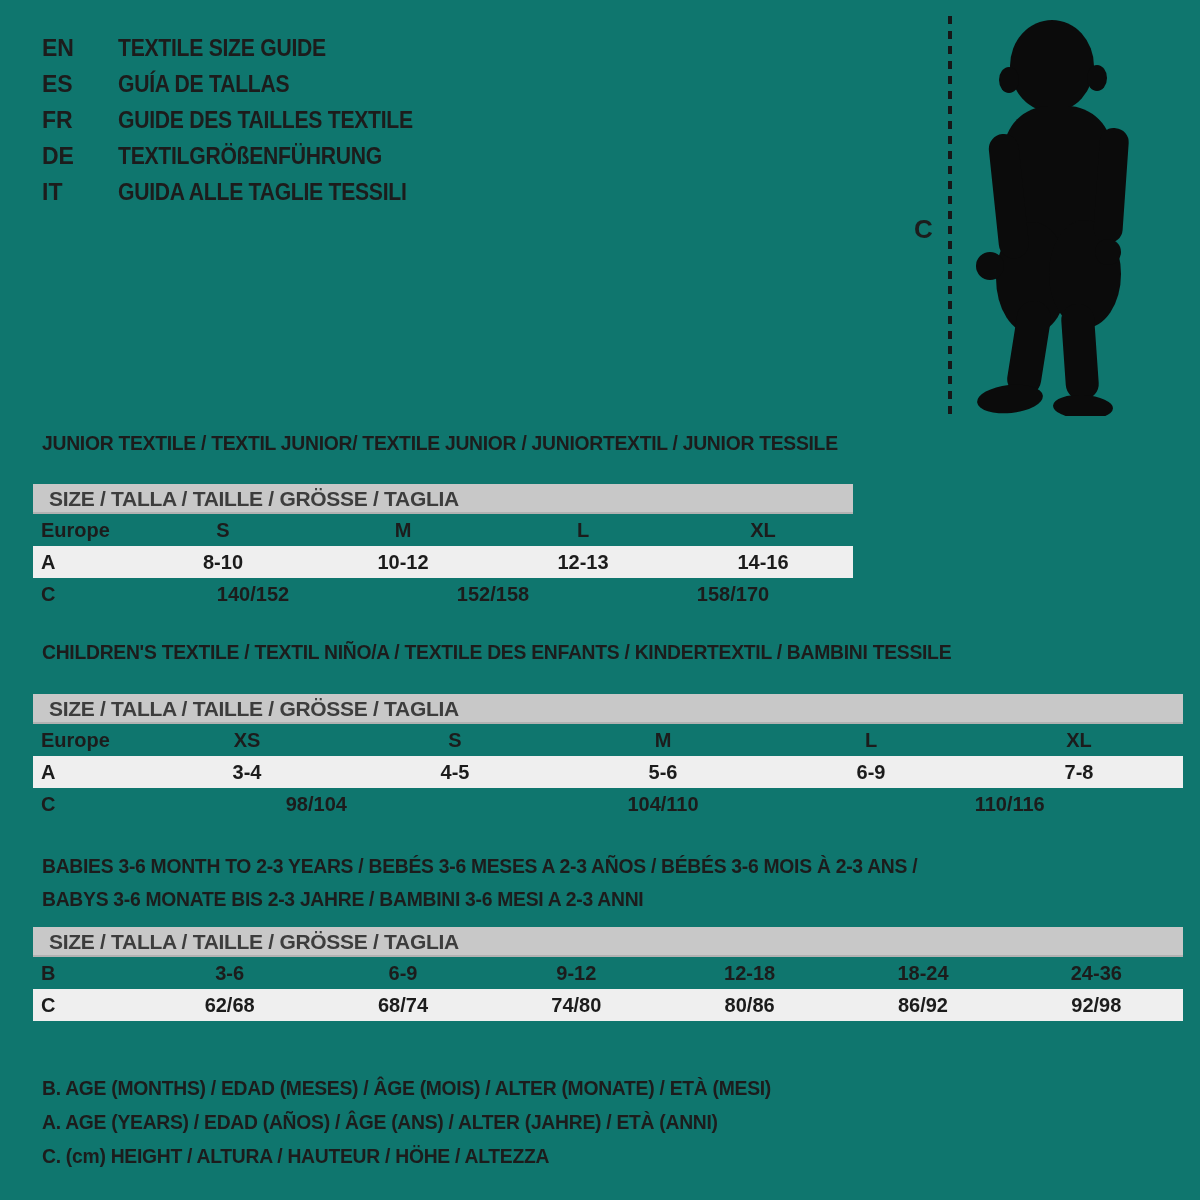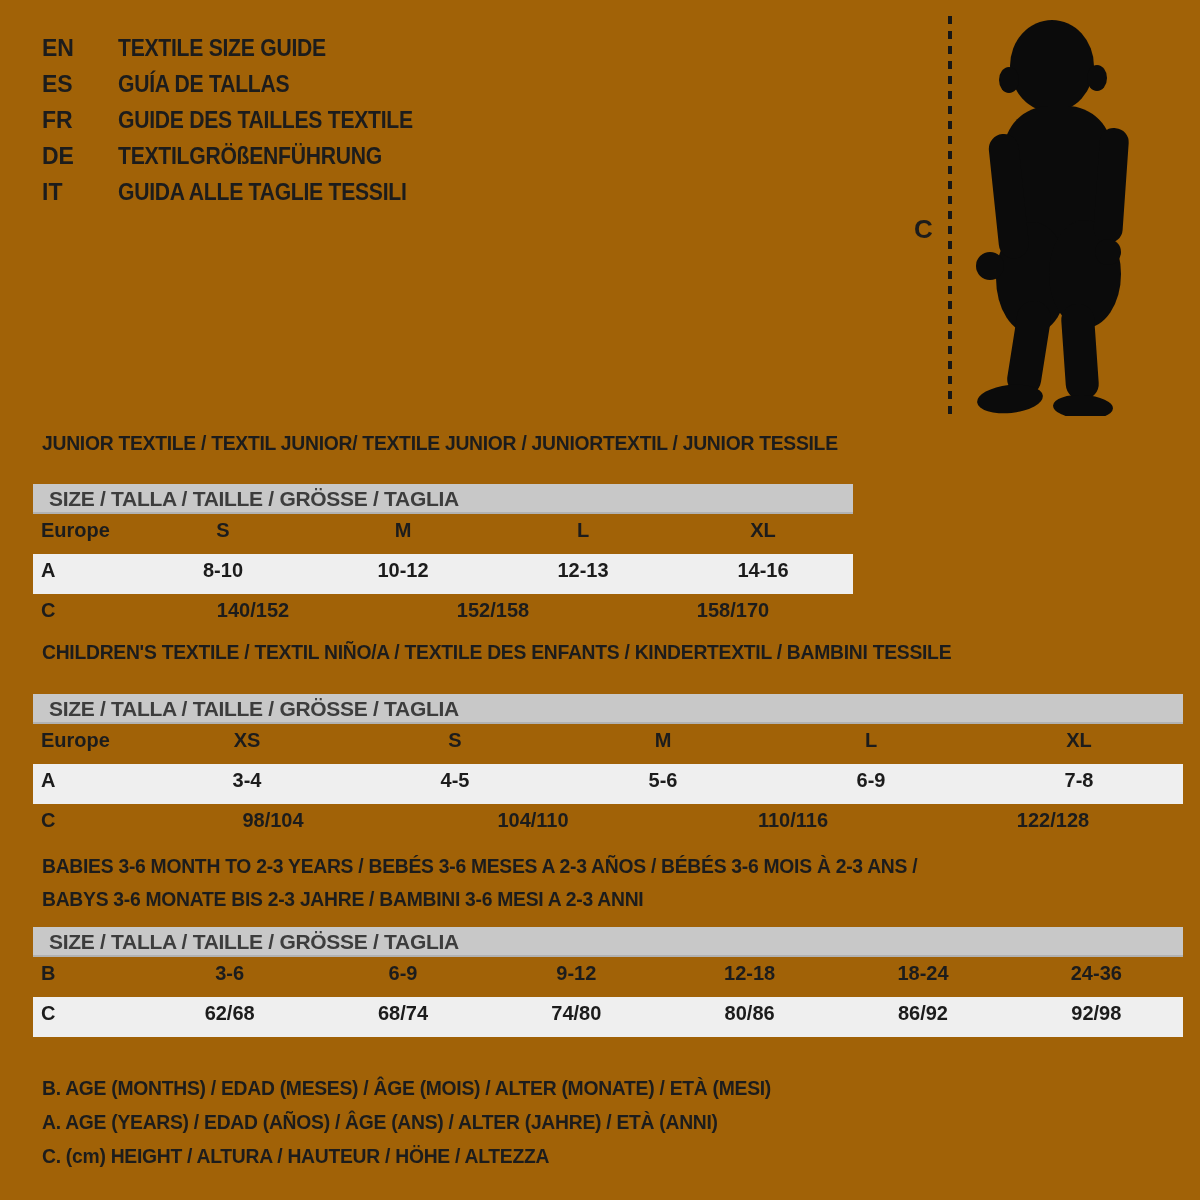--- a/index.html
+++ b/index.html
@@ -1,21 +1,21 @@
 <!DOCTYPE html>
 <html><head>
 <meta charset="utf-8">
 <style>
   * { margin: 0; padding: 0; box-sizing: border-box; }
   html, body { background: #ffffff; }
   .page {
     position: relative;
     width: 1200px;
     height: 1200px;
-    background: #a16207;
+    background: #0f766e;
     font-family: "Liberation Sans", sans-serif;
     font-weight: bold;
     color: #1c1c1c;
     overflow: hidden;
   }
   .cond {
     display: inline-block;
     transform: scaleX(0.92);
     transform-origin: 0 50%;
     white-space: nowrap;
@@ -36,21 +36,21 @@
   .sec-title { position: absolute; left: 42px; font-size: 21px; line-height: 24px; }
   .two-line { line-height: 33px; }
   
   .size-table { position: absolute; left: 33px; }
   .t-header {
     height: 30px; line-height: 30px; padding-left: 16px;
     background: #c8c8c8; color: #3d3d3d; font-size: 21px;
     border-bottom: 2px solid #b2b2b2;
     letter-spacing: -0.3px; white-space: nowrap; overflow: hidden;
   }
-  .t-row { display: flex; height: 40px; line-height: 32px; font-size: 20px; }
+  .t-row { display: flex; height: 32px; line-height: 32px; font-size: 20px; }
   .t-row.shaded { background: #efefef; }
   .t-label { padding-left: 8px; text-align: left; flex: none; }
   .t-cell { flex: 1 1 0; text-align: center; }
   .t-junior { top: 484px; width: 820px; }
   .t-junior .t-label { width: 100px; }
   .t-children { top: 694px; width: 1150px; }
   .t-children .t-label { width: 110px; }
   .t-babies { top: 927px; width: 1150px; }
   .t-babies .t-label { width: 110px; }
   
@@ -150,21 +150,20 @@
       <span class="t-cell">4-5</span>
       <span class="t-cell">5-6</span>
       <span class="t-cell">6-9</span>
       <span class="t-cell">7-8</span>
     </div>
     <div class="t-row">
       <span class="t-label">C</span>
       <span class="t-cell">98/104</span>
       <span class="t-cell">104/110</span>
       <span class="t-cell">110/116</span>
-      <span class="t-cell">122/128</span>
     </div>
   </div>
 
   <div class="sec-title two-line" style="top:849px">
     <div><span class="cond">BABIES 3-6 MONTH TO 2-3 YEARS / BEBÉS 3-6 MESES A 2-3 AÑOS / BÉBÉS 3-6 MOIS À 2-3 ANS /</span></div>
     <div><span class="cond">BABYS 3-6 MONATE BIS 2-3 JAHRE / BAMBINI 3-6 MESI A 2-3 ANNI</span></div>
   </div>
   <div class="size-table t-babies">
     <div class="t-header">SIZE / TALLA / TAILLE / GRÖSSE / TAGLIA</div>
     <div class="t-row">

